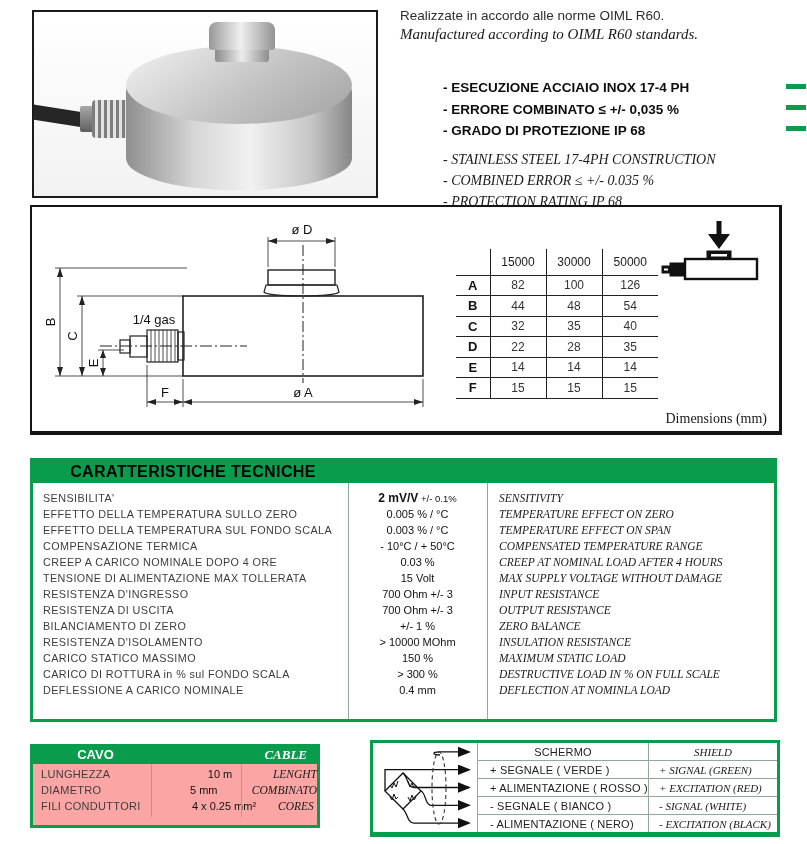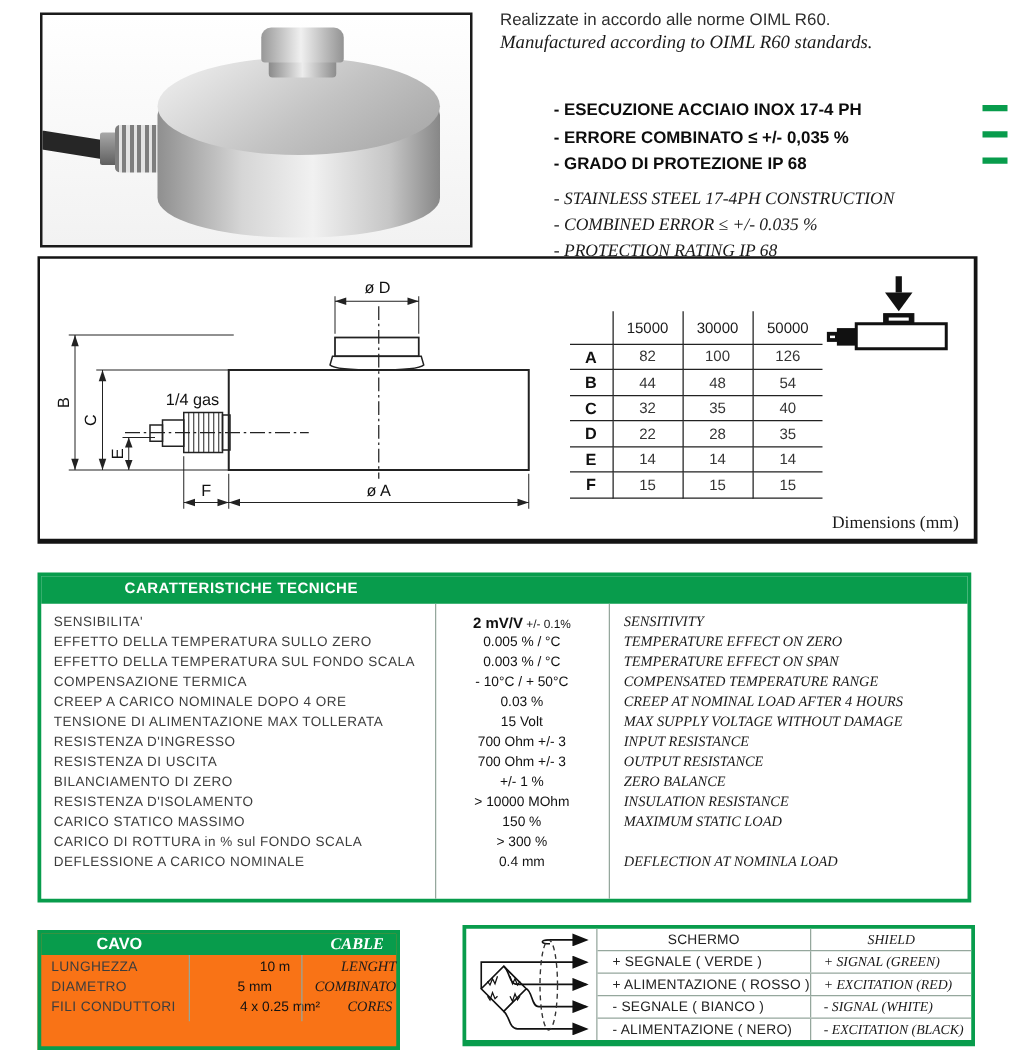--- a/index.html
+++ b/index.html
@@ -49,36 +49,36 @@
   .dim-table td{ height:20.5px; color:#333; }
   .dim-table .rowlab{ width:34px; font-weight:bold; font-size:13px; color:#111; }
   .dim-table tr>*:first-child{ border-left:none; }
   .dim-table tr>*:last-child{ border-right:none; }
   .dim-table thead th{ border-top:none; }
   .dim-table thead th.corner{ border-left:none; }
 
   
   .spec-box{ left:30px; top:458px; width:747px; height:264px; border:3px solid var(--green); background:#fff; }
   .sec-head{ position:relative; height:22px; background:var(--green); }
-  .sec-title-it{ position:absolute; left:0; width:320px; top:2px; text-align:center; color:#ffffff;
-                 font-weight:bold; font-size:12px; letter-spacing:.4px; }
+  .sec-title-it{ position:absolute; left:0; width:320px; top:2px; text-align:center; color:#000000;
+                 font-weight:bold; font-size:16px; letter-spacing:.4px; }
   .sec-title-en{ position:absolute; left:440px; width:290px; top:2px; text-align:center; color:#fff;
                  font-family:"Liberation Serif",serif; font-style:italic; font-weight:bold; font-size:14.5px; }
   .spec-body{ position:relative; height:236px; padding-top:7px; }
   .vline{ position:absolute; top:0; bottom:0; width:1px; background:var(--line); }
   .sp-row{ display:flex; align-items:center; height:16px; }
   .sp-it{ width:315px; padding-left:10px; font-size:10.8px; letter-spacing:.4px; color:#3d3d3d; white-space:nowrap; }
   .sp-val{ width:139px; text-align:center; font-size:11px; color:#111; white-space:nowrap; }
   .sp-val b{ font-size:12px; }
   .sp-suffix{ font-size:9.5px; }
   .sp-en{ flex:1; padding-left:12px; font-family:"Liberation Serif",serif; font-style:italic;
           font-size:11.5px; white-space:nowrap; }
 
   
-  .cable-box{ left:30px; top:744px; width:290px; height:96px; border:3px solid var(--green); background:#f97316; }
+  .cable-box{ left:30px; top:744px; width:290px; height:84px; border:3px solid var(--green); background:#fca5a5; }
   .cable-head{ position:relative; height:17px; background:var(--green); }
   .cable-title-it{ position:absolute; left:15px; width:95px; top:0; text-align:center; color:#fff;
                    font-weight:bold; font-size:13px; }
   .cable-title-en{ position:absolute; right:10px; top:0; color:#fff; font-family:"Liberation Serif",serif;
                    font-style:italic; font-weight:bold; font-size:13px; }
   .cable-body{ position:relative; height:53px; padding-top:2px; }
   .cb-row{ display:flex; align-items:center; height:16px; }
   .cb-it{ width:118px; padding-left:8px; font-size:11px; letter-spacing:.3px; color:#3d3d3d; white-space:nowrap; }
   .cb-val{ width:90px; text-align:center; font-size:11px; color:#111; white-space:nowrap;margin-left:28px; }
   .cb-en{ flex:1; padding-left:9px; font-family:"Liberation Serif",serif; font-style:italic; font-size:11.5px; white-space:nowrap; }
@@ -304,20 +304,21 @@
           <div class="sp-en">INSULATION RESISTANCE</div>
         </div>
         <div class="sp-row">
           <div class="sp-it">CARICO STATICO MASSIMO</div>
           <div class="sp-val">150 %</div>
           <div class="sp-en">MAXIMUM STATIC LOAD</div>
         </div>
         <div class="sp-row">
           <div class="sp-it">CARICO DI ROTTURA in % sul FONDO SCALA</div>
           <div class="sp-val">&gt; 300 %</div>
+          <div class="sp-en">DESTRUCTIVE LOAD IN % ON FULL SCALE</div>
         </div>
         <div class="sp-row">
           <div class="sp-it">DEFLESSIONE A CARICO NOMINALE</div>
           <div class="sp-val">0.4 mm</div>
           <div class="sp-en">DEFLECTION AT NOMINLA LOAD</div>
         </div>
       </div>
   </div>
 
   <div class="abs cable-box">

